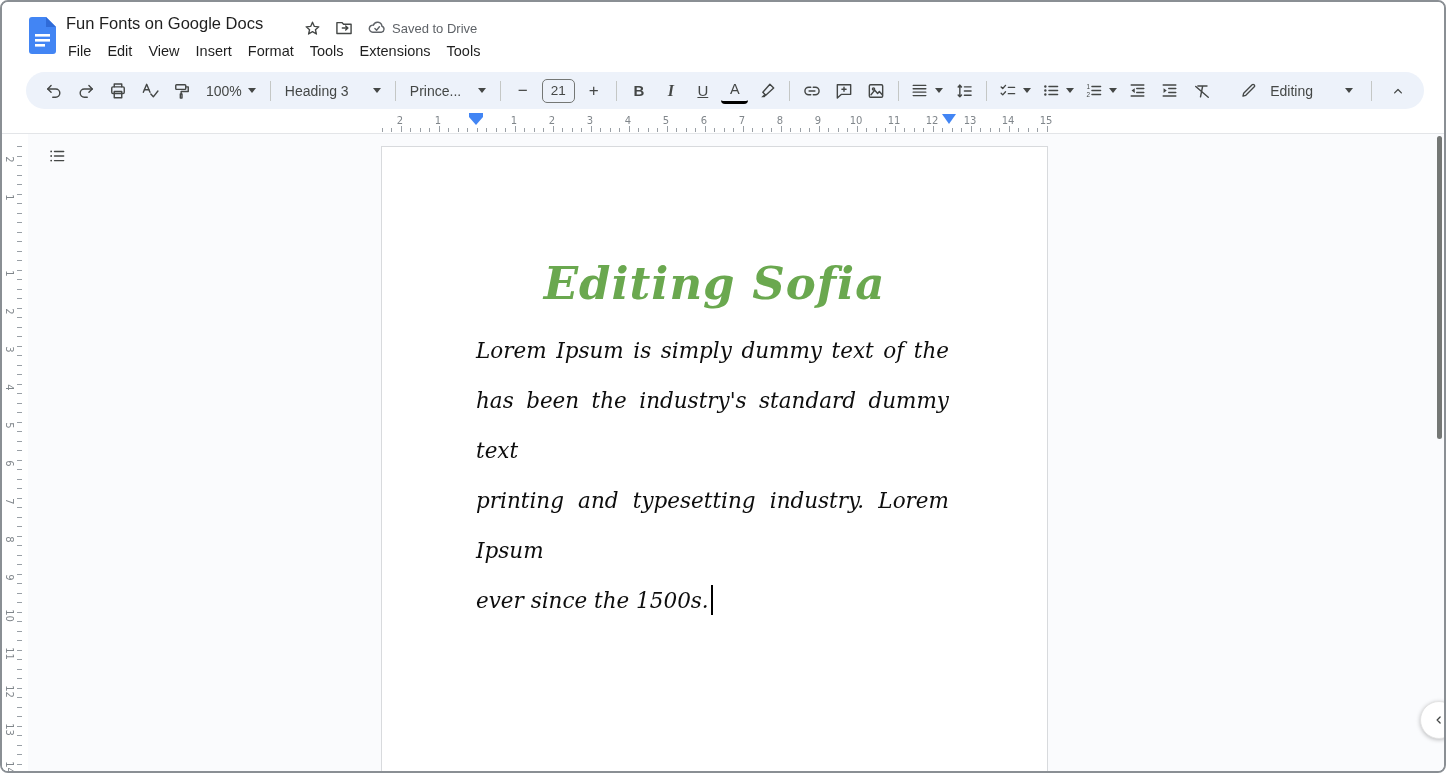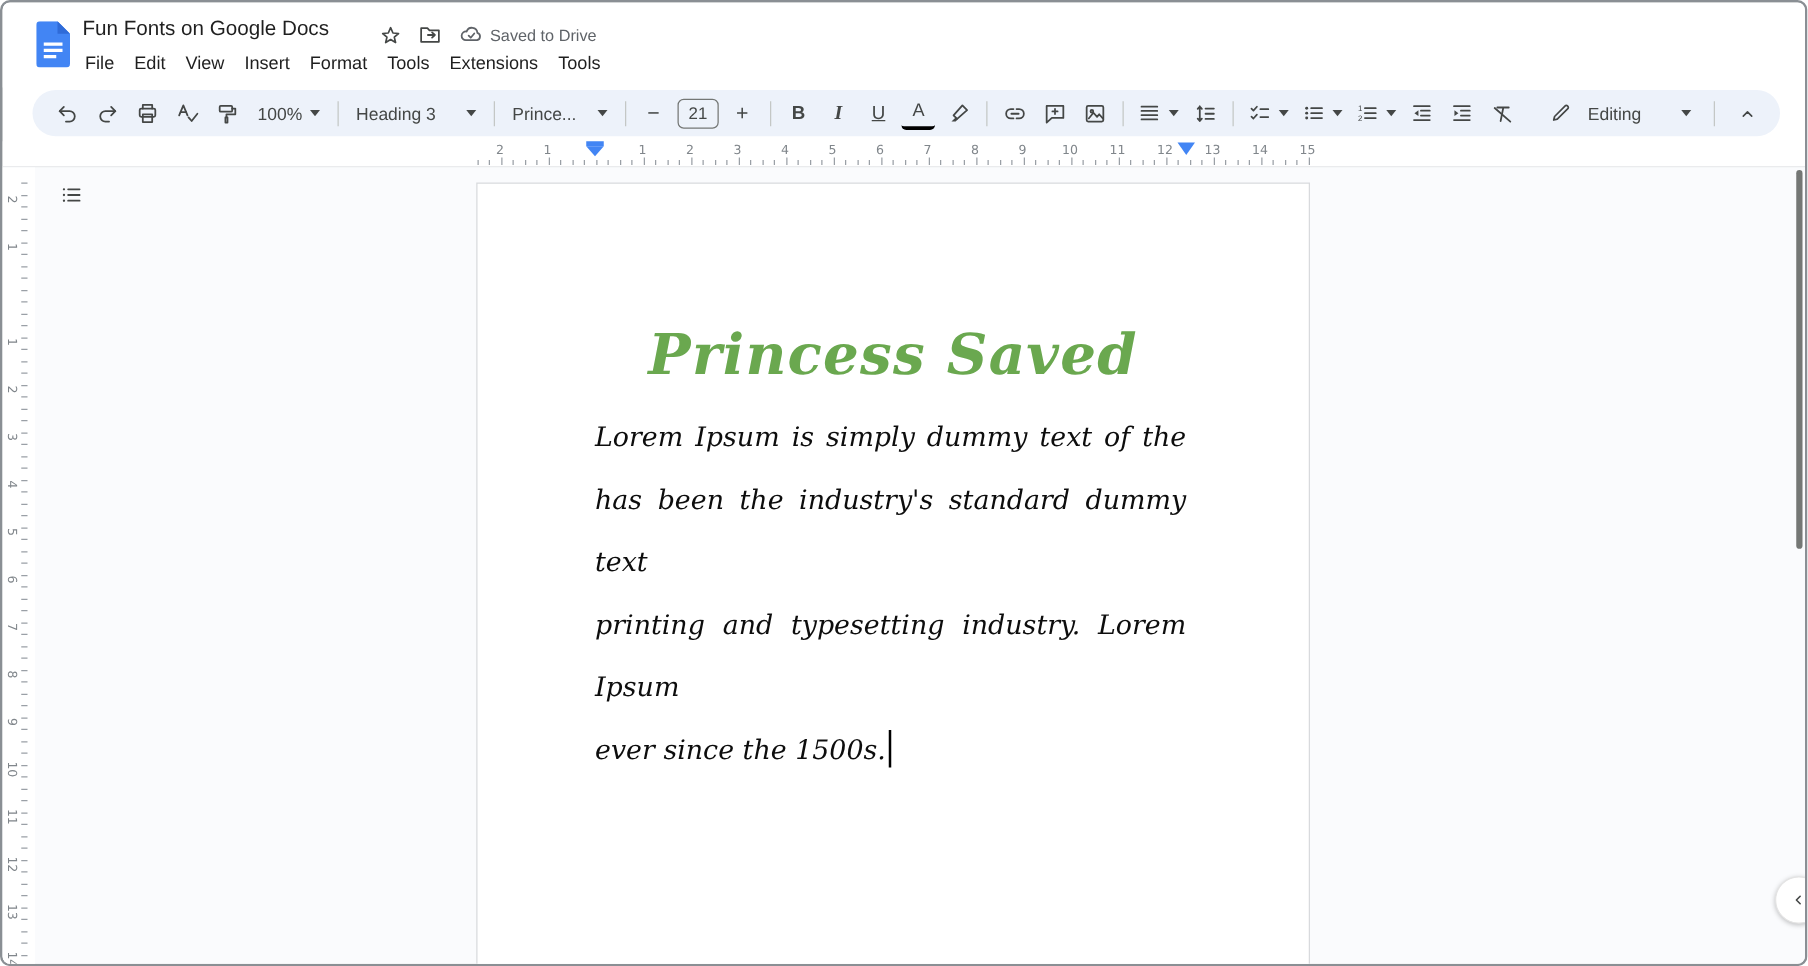--- a/index.html
+++ b/index.html
@@ -493,21 +493,21 @@
     <div class="outline-btn">
       <svg width="20" height="20" viewBox="0 0 24 24">
           <circle class="ic-fill" cx="5" cy="6.5" r="1.1"></circle>
           <circle class="ic-fill" cx="5" cy="12" r="1.1"></circle>
           <circle class="ic-fill" cx="5" cy="17.5" r="1.1"></circle>
           <path class="ic" d="M9 6.5h11M9 12h11M9 17.5h11"></path>
         </svg>
     </div>
 
     <div class="page">
-      <div class="doc-heading" style="color: rgb(106, 168, 79);">Princess Saved</div>
+      <div class="doc-heading" style="color: rgb(106, 168, 79);">Editing Sofia</div>
       <div class="doc-body" id="doc-body">
           <div class="doc-line">Lorem Ipsum is simply dummy text of the</div>
           <div class="doc-line">has been the industry's standard dummy text</div>
           <div class="doc-line">printing and typesetting industry. Lorem Ipsum</div>
           <div class="doc-line last">ever since the 1500s.<span class="text-caret"></span></div>
         </div>
     </div>
 
     <div class="scrollbar-thumb"></div>
 

